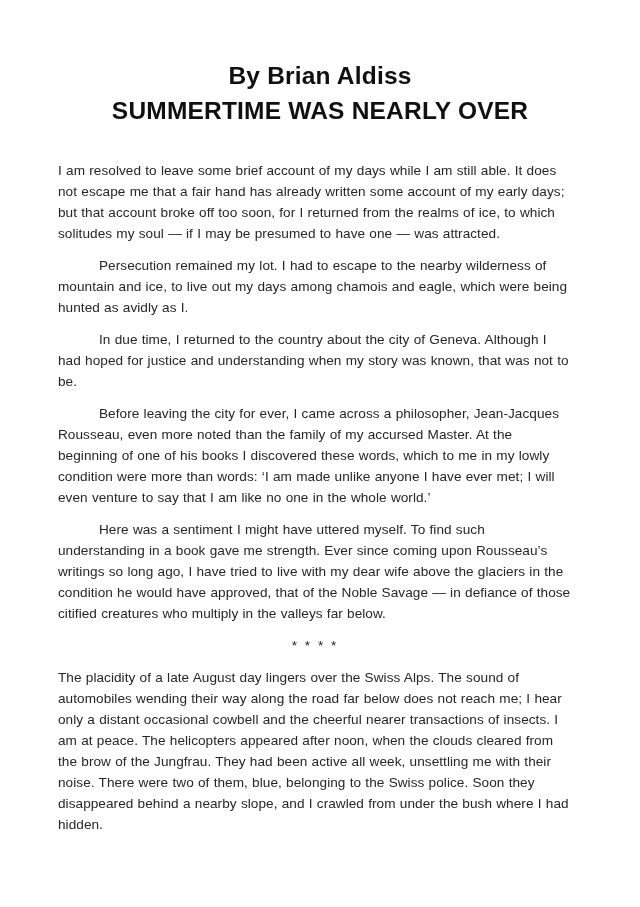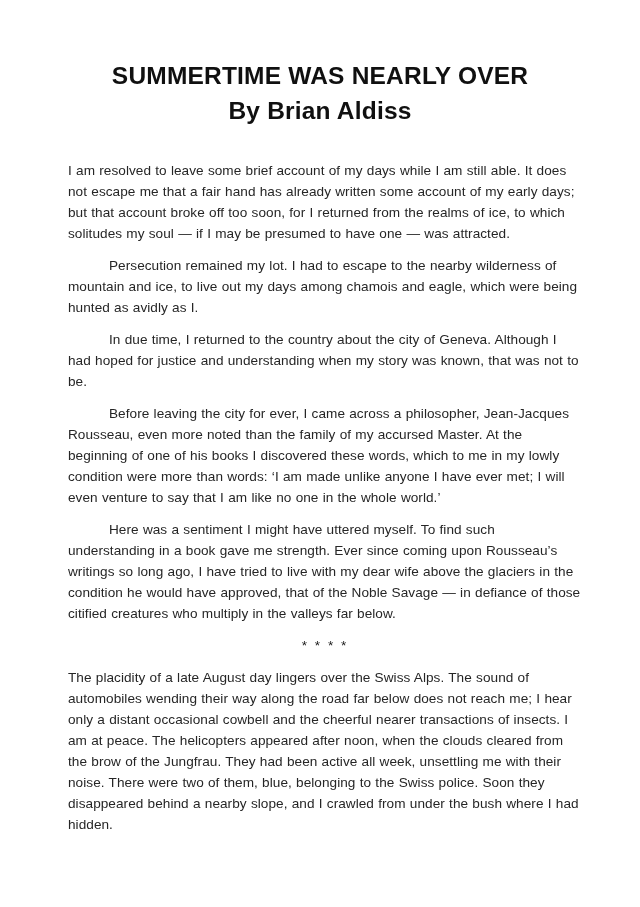--- a/index.html
+++ b/index.html
@@ -23,21 +23,21 @@
     color: #101010;
   }
   .title-line {
     font-size: 24.5px;
     font-weight: bold;
     line-height: 35px;
     letter-spacing: 0.2px;
   }
   .body-block {
     position: absolute;
-    left: 68px;
+    left: 58px;
     top: 160px;
     width: 514px;
   }
   .para {
     font-size: 13.6px;
     line-height: 21px;
     margin: 0 0 11px 0;
     text-align: left;
     letter-spacing: 0.05px;
     word-spacing: 0.4px;
@@ -53,22 +53,22 @@
     letter-spacing: 2px;
     color: #1c1c1c;
   }
 </style>
 </head>
 <body>
 
 <div class="page">
 
   <div class="title-block">
+    <div class="title-line">By Brian Aldiss</div>
     <div class="title-line">SUMMERTIME WAS NEARLY OVER</div>
-    <div class="title-line">By Brian Aldiss</div>
   </div>
 
   <div class="body-block">
     <p class="para">I am resolved to leave some brief account of my days while I am still able. It does not escape me that a fair hand has already written some account of my early days; but that account broke off too soon, for I returned from the realms of ice, to which solitudes my soul — if I may be presumed to have one — was attracted.</p>
     <p class="para indent">Persecution remained my lot. I had to escape to the nearby wilderness of mountain and ice, to live out my days among chamois and eagle, which were being hunted as avidly as I.</p>
     <p class="para indent">In due time, I returned to the country about the city of Geneva. Although I had hoped for justice and understanding when my story was known, that was not to be.</p>
     <p class="para indent">Before leaving the city for ever, I came across a philosopher, Jean-Jacques Rousseau, even more noted than the family of my accursed Master. At the beginning of one of his books I discovered these words, which to me in my lowly condition were more than words: ‘I am made unlike anyone I have ever met; I will even venture to say that I am like no one in the whole world.’</p>
     <p class="para indent">Here was a sentiment I might have uttered myself. To find such understanding in a book gave me strength. Ever since coming upon Rousseau’s writings so long ago, I have tried to live with my dear wife above the glaciers in the condition he would have approved, that of the Noble Savage — in defiance of those citified creatures who multiply in the valleys far below.</p>
     <p class="separator">* * * *</p>
     <p class="para">The placidity of a late August day lingers over the Swiss Alps. The sound of automobiles wending their way along the road far below does not reach me; I hear only a distant occasional cowbell and the cheerful nearer transactions of insects. I am at peace. The helicopters appeared after noon, when the clouds cleared from the brow of the Jungfrau. They had been active all week, unsettling me with their noise. There were two of them, blue, belonging to the Swiss police. Soon they disappeared behind a nearby slope, and I crawled from under the bush where I had hidden.</p>

